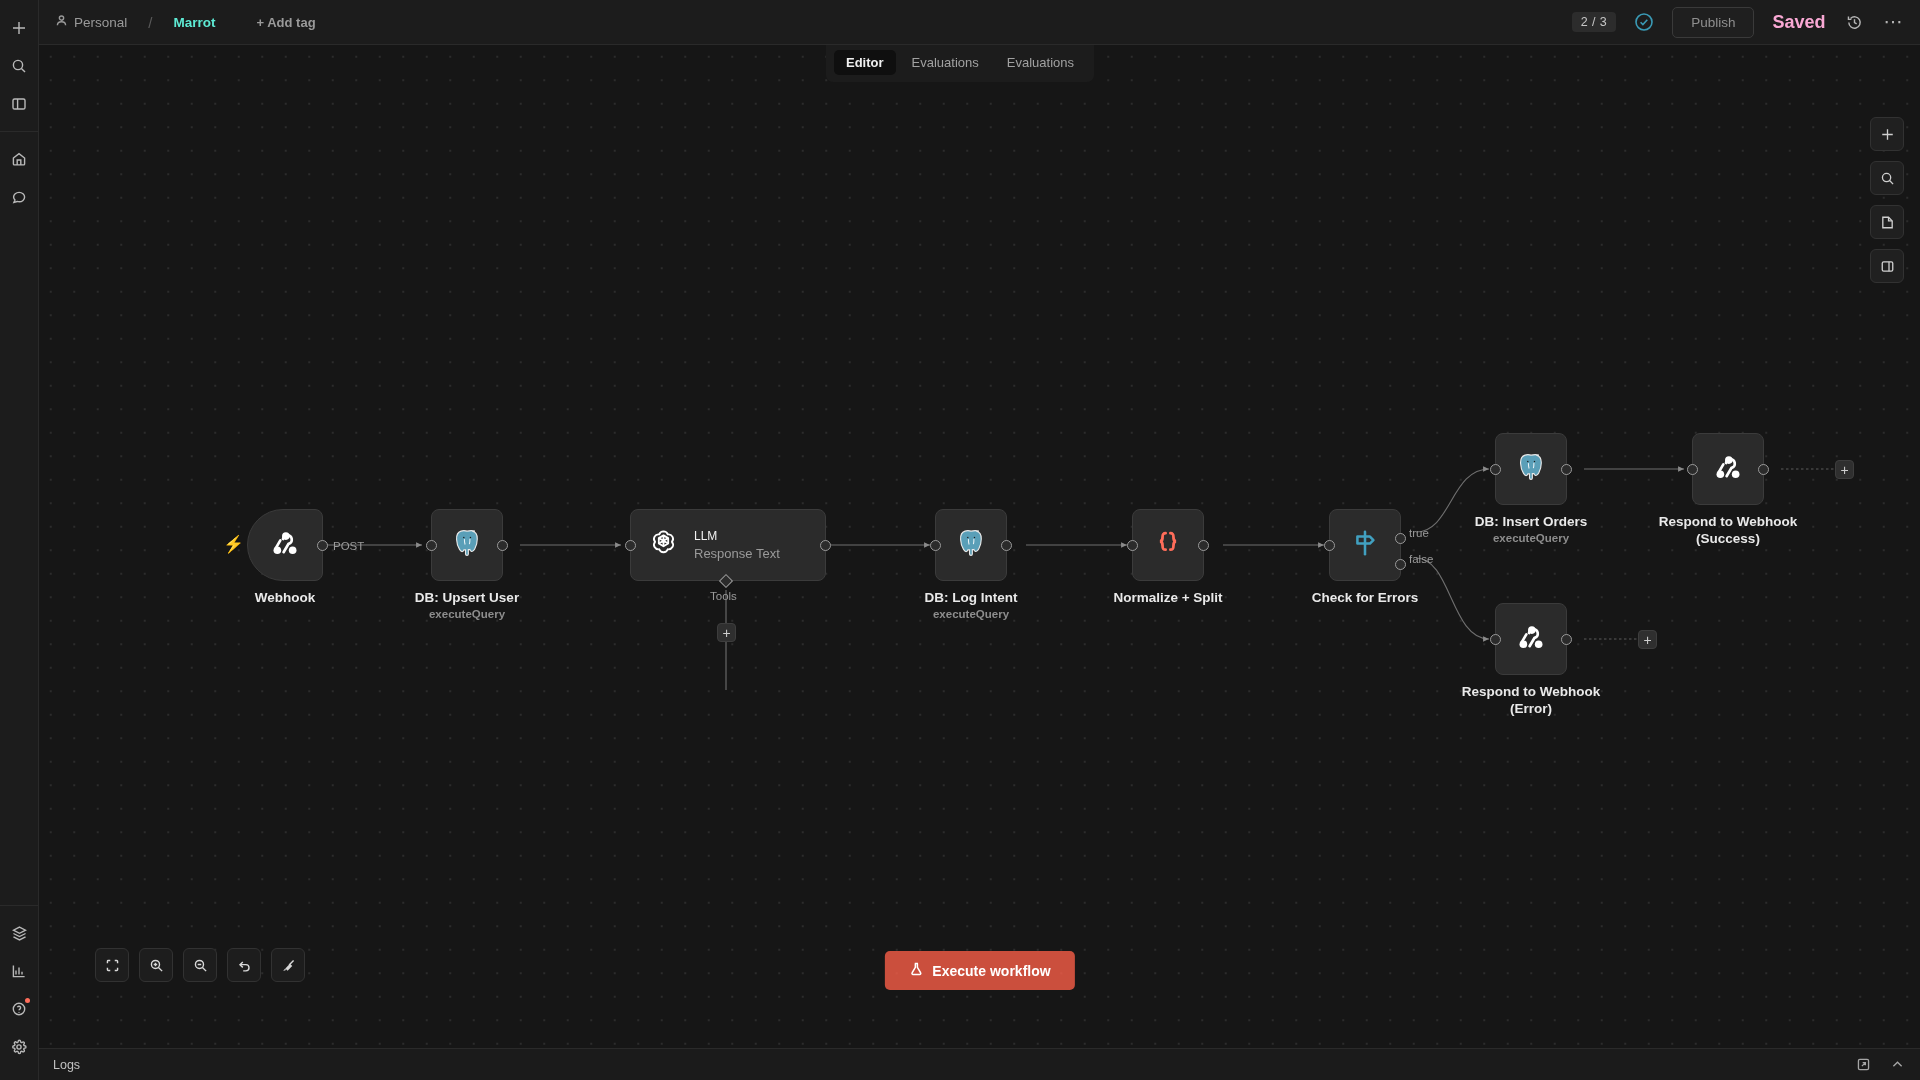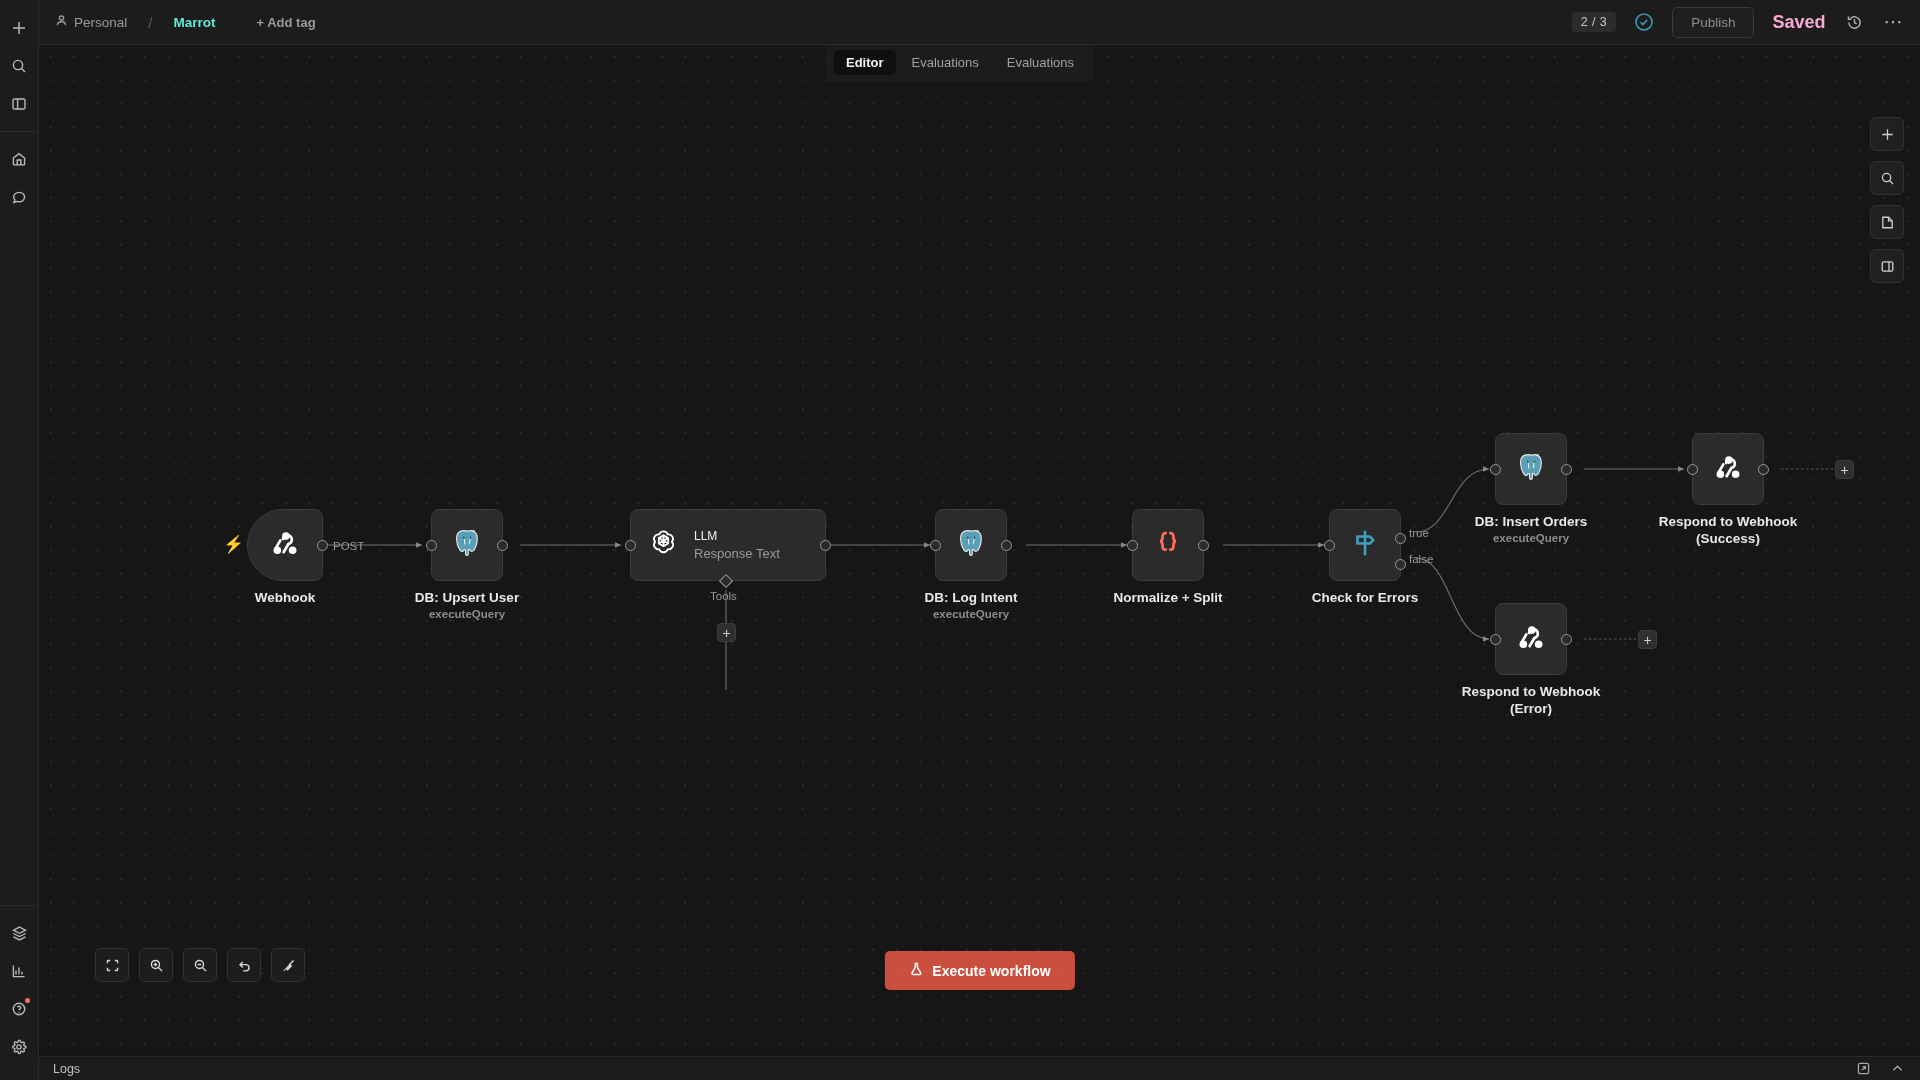--- a/index.html
+++ b/index.html
@@ -179,21 +179,21 @@
   .execute-btn {
     position: absolute; left: 50%; transform: translateX(-50%); bottom: 58px;
     background: rgba(255, 96, 73, 0.78); border-radius: 5px;
     padding: 10px 24px; display: flex; align-items: center; gap: 9px;
     color: #fff; font-size: 14px; font-weight: 600; cursor: pointer; z-index: 31;
   }
   .execute-btn svg { stroke: #fff; fill: none; stroke-width: 1.6; }
 
   
   .bottombar {
-    position: absolute; left: 39px; bottom: 0; right: 0; height: 24px;
+    position: absolute; left: 39px; bottom: 0; right: 0; height: 32px;
     background: #1b1b1b; border-top: 1px solid #2a2a2a;
     display: flex; align-items: center; padding: 0 14px; z-index: 34;
   }
   .logs-label { font-size: 12.5px; color: #c2c2c2; cursor: pointer; }
   .bottombar-right { margin-left: auto; display: flex; align-items: center; gap: 16px; }
   .bb-icon { width: 18px; height: 18px; display: flex; align-items: center;
     justify-content: center; cursor: pointer; }
   .bb-icon svg { stroke: #a6a6a6; fill: none; stroke-width: 1.4; }
 </style>
 </head>

